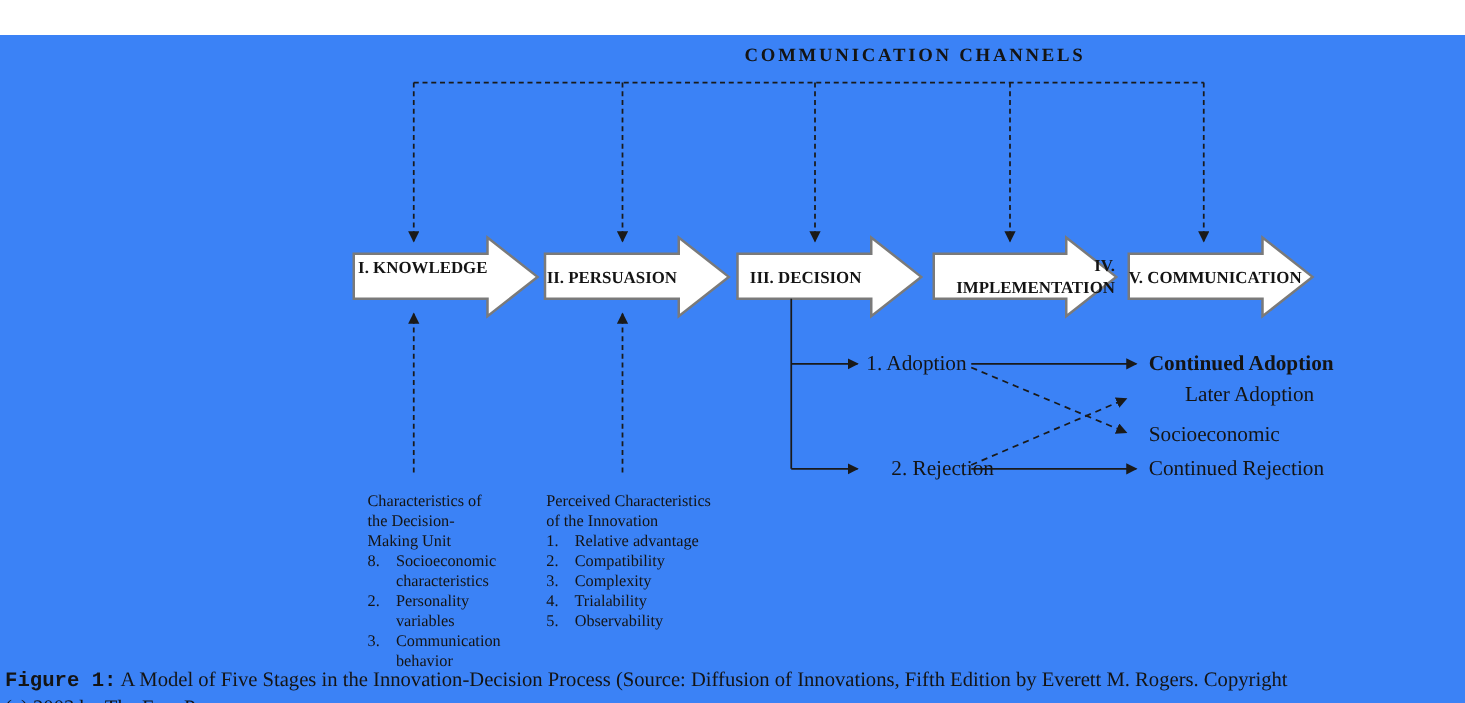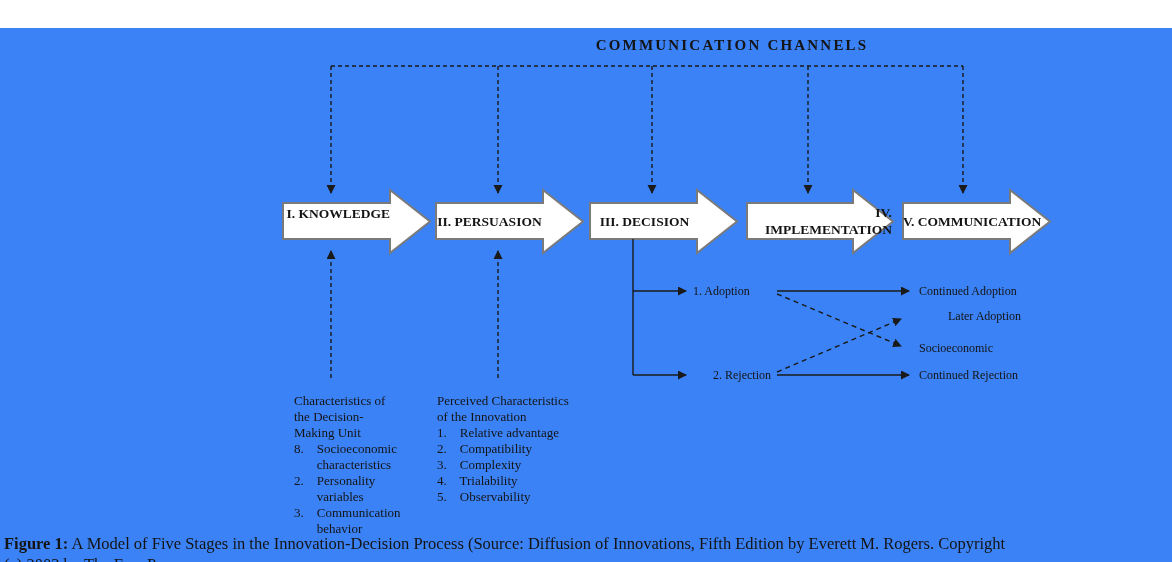--- a/index.html
+++ b/index.html
@@ -50,39 +50,39 @@
 
   .factors-block {
     font-size: 13px;
     line-height: 16px;
   }
   .factors-knowledge { left: 294px; top: 365px; }
   .factors-persuasion { left: 437px; top: 365px; }
 
   .outcome {
     position: absolute;
-    font-size: 12px;
+    font-size: 17px;
     line-height: 16px;
     white-space: nowrap;
   }
   .o-adoption            { left: 693px; top: 255px; }
   .o-rejection           { left: 713px; top: 339px; }
-  .o-continued-adoption  { left: 919px; top: 255px; }
+  .o-continued-adoption  { left: 919px; top: 255px; font-weight: bold; }
   .o-later-adoption      { left: 948px; top: 280px; }
   .o-discontinuance      { left: 919px; top: 312px; }
   .o-continued-rejection { left: 919px; top: 339px; }
 
   .caption {
     position: absolute;
     left: 4px; top: 505px;
     width: 1164px;
     font-size: 16.5px;
     line-height: 21px;
   }
-  .caption b { font-weight: bold; }
+  .caption b { font-weight: bold; font-family: Liberation Mono, monospace; }
 </style>
 </head>
 <body>
 
 <div class="canvas">
 
   <svg class="layer" width="1172" height="562" viewBox="0 0 1172 562">
     <defs>
       <marker id="arr" markerUnits="userSpaceOnUse" markerWidth="10" markerHeight="10" refX="8" refY="4.5" orient="auto">
         <path d="M0,0 L9,4.5 L0,9 Z" fill="#1a1a1a"></path>

